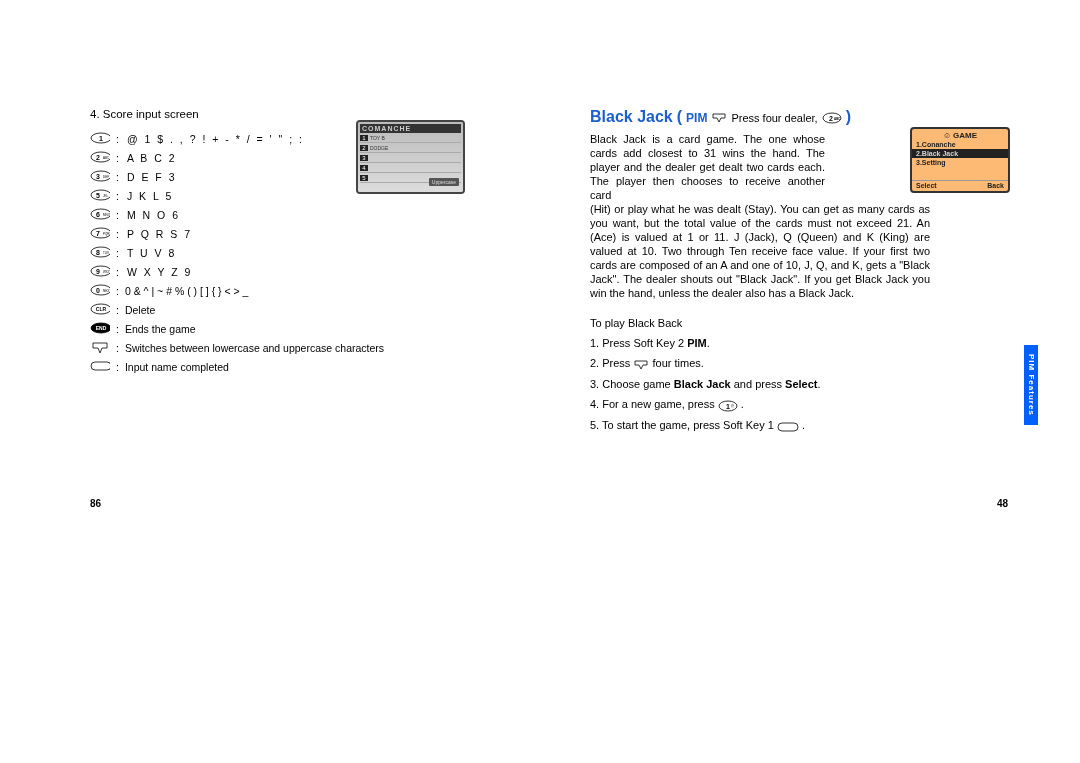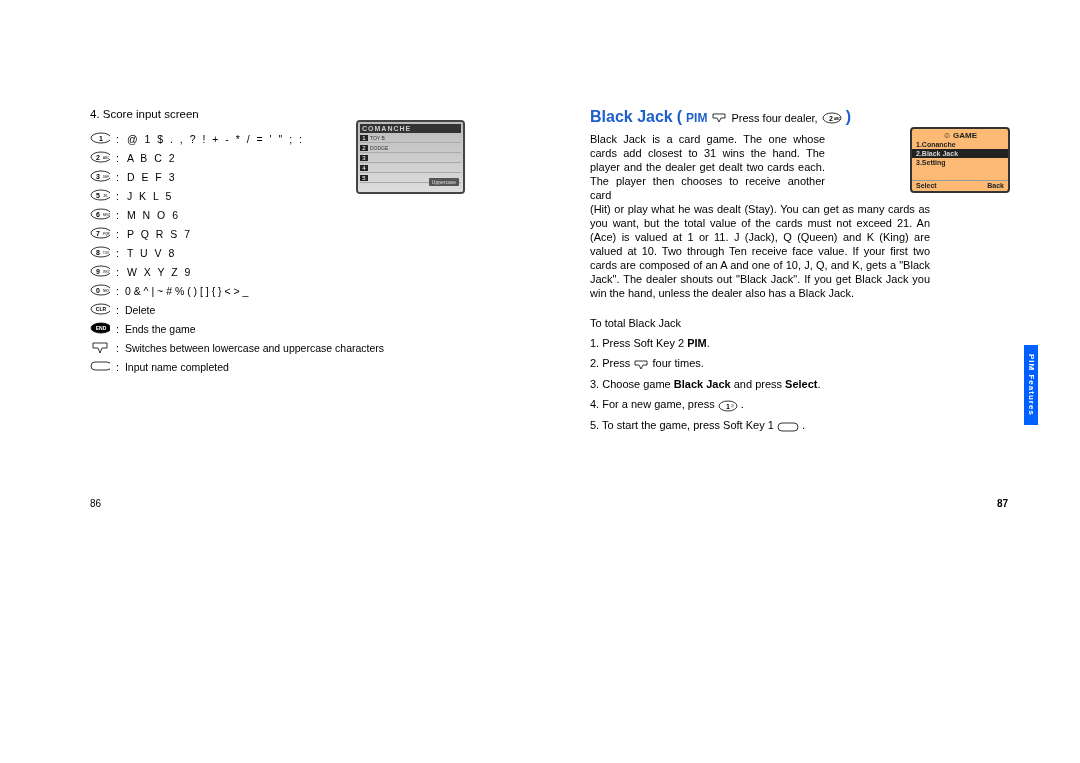--- a/index.html
+++ b/index.html
@@ -226,21 +226,21 @@
     display: flex;
     align-items: center;
     justify-content: center;
     letter-spacing: 1px;
   }
   .page-num-left {
     position: absolute;
     bottom: 150px;
     left: 90px;
     font-size: 10px;
-    font-weight: normal;
+    font-weight: bold;
   }
   .page-num-right {
     position: absolute;
     bottom: 150px;
     right: 72px;
     font-size: 10px;
     font-weight: bold;
   }
 </style>
 </head>
@@ -437,35 +437,35 @@
         <span>Back</span>
       </div>
     </div>
 
     <div style="position:relative;">
       <div class="body-text body-text-narrow">Black Jack is a card game. The one whose cards add closest to 31 wins the hand. The player and the dealer get dealt two cards each. The player then chooses to receive another card</div>
       <div class="body-text">(Hit) or play what he was dealt (Stay). You can get as many cards as you want, but the total value of the cards must not exceed 21. An (Ace) is valued at 1 or 11. J (Jack), Q (Queen) and K (King) are valued at 10. Two through Ten receive face value. If your first two cards are composed of an A and one of 10, J, Q, and K, gets a "Black Jack". The dealer shouts out "Black Jack". If you get Black Jack you win the hand, unless the dealer also has a Black Jack.</div>
     </div>
 
     <div class="instructions">
-      <p>To total Black Jack</p>
+      <p>To play Black Back</p>
       <div id="steps">
           <p>1. Press Soft Key 2 <b>PIM</b>.</p>
           <p>2. Press <span class="inline-icon"><svg width="16" height="10">
                 <path d="M2 1 L14 1 L14 5 L10 5 L8 9 L6 5 L2 5 Z" fill="none" stroke="#000" stroke-width="0.8"></path>
               </svg></span> four times.</p>
           <p>3. Choose game <b>Black Jack</b> and press <b>Select</b>.</p>
           <p>4. For a new game, press <span class="inline-icon"><svg width="20" height="12">
                 <ellipse cx="10" cy="6" rx="9" ry="5" fill="none" stroke="#000" stroke-width="0.8"></ellipse>
                 <text x="8" y="9" font-size="7" font-weight="bold">1</text>
                 <text x="13" y="7" font-size="3">@</text>
               </svg></span> .</p>
           <p>5. To start the game, press Soft Key 1 <span class="inline-icon"><svg width="22" height="10">
                 <rect x="1" y="1" width="20" height="8" rx="4" fill="none" stroke="#000" stroke-width="0.8"></rect>
               </svg></span> .</p>
         </div>
     </div>
 
     <div class="side-tab">PIM Features</div>
-    <div class="page-num-right">87</div>
+    <div class="page-num-right">48</div>
   </div>
 
 </div>
 
 </body></html>

